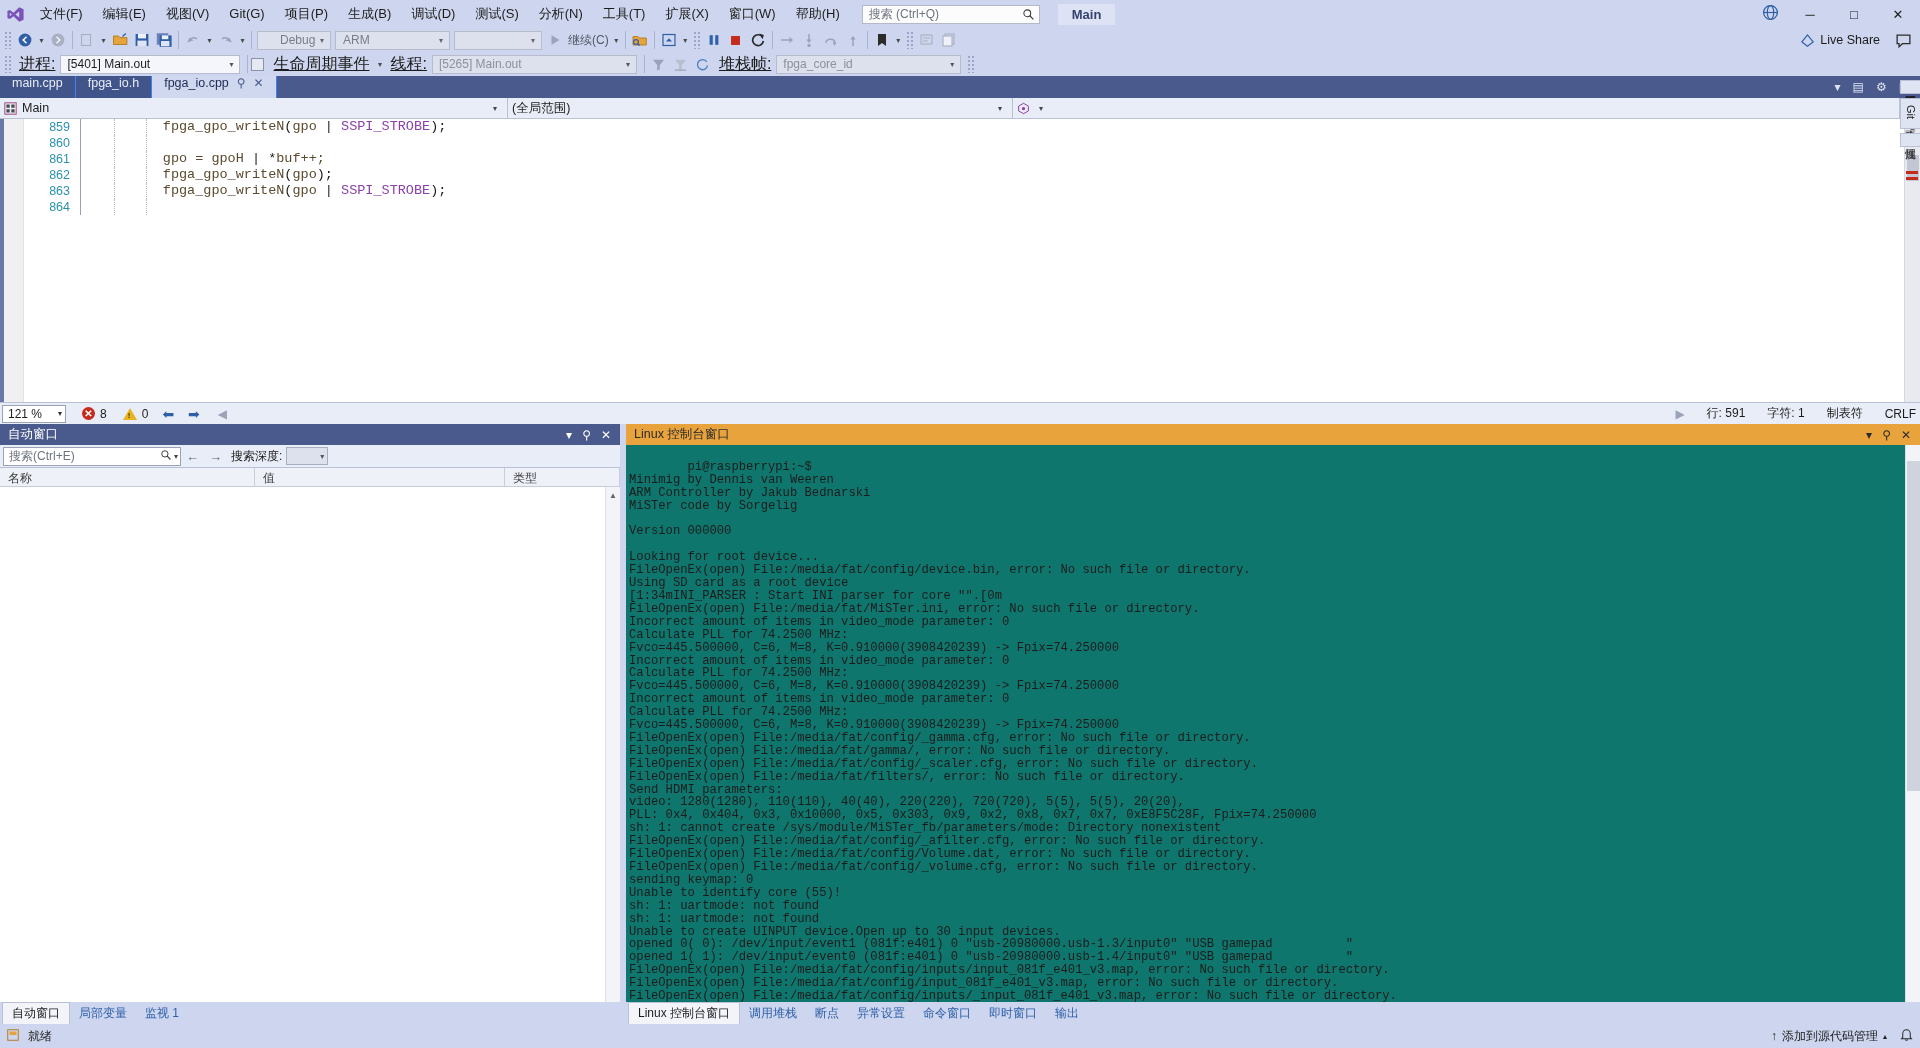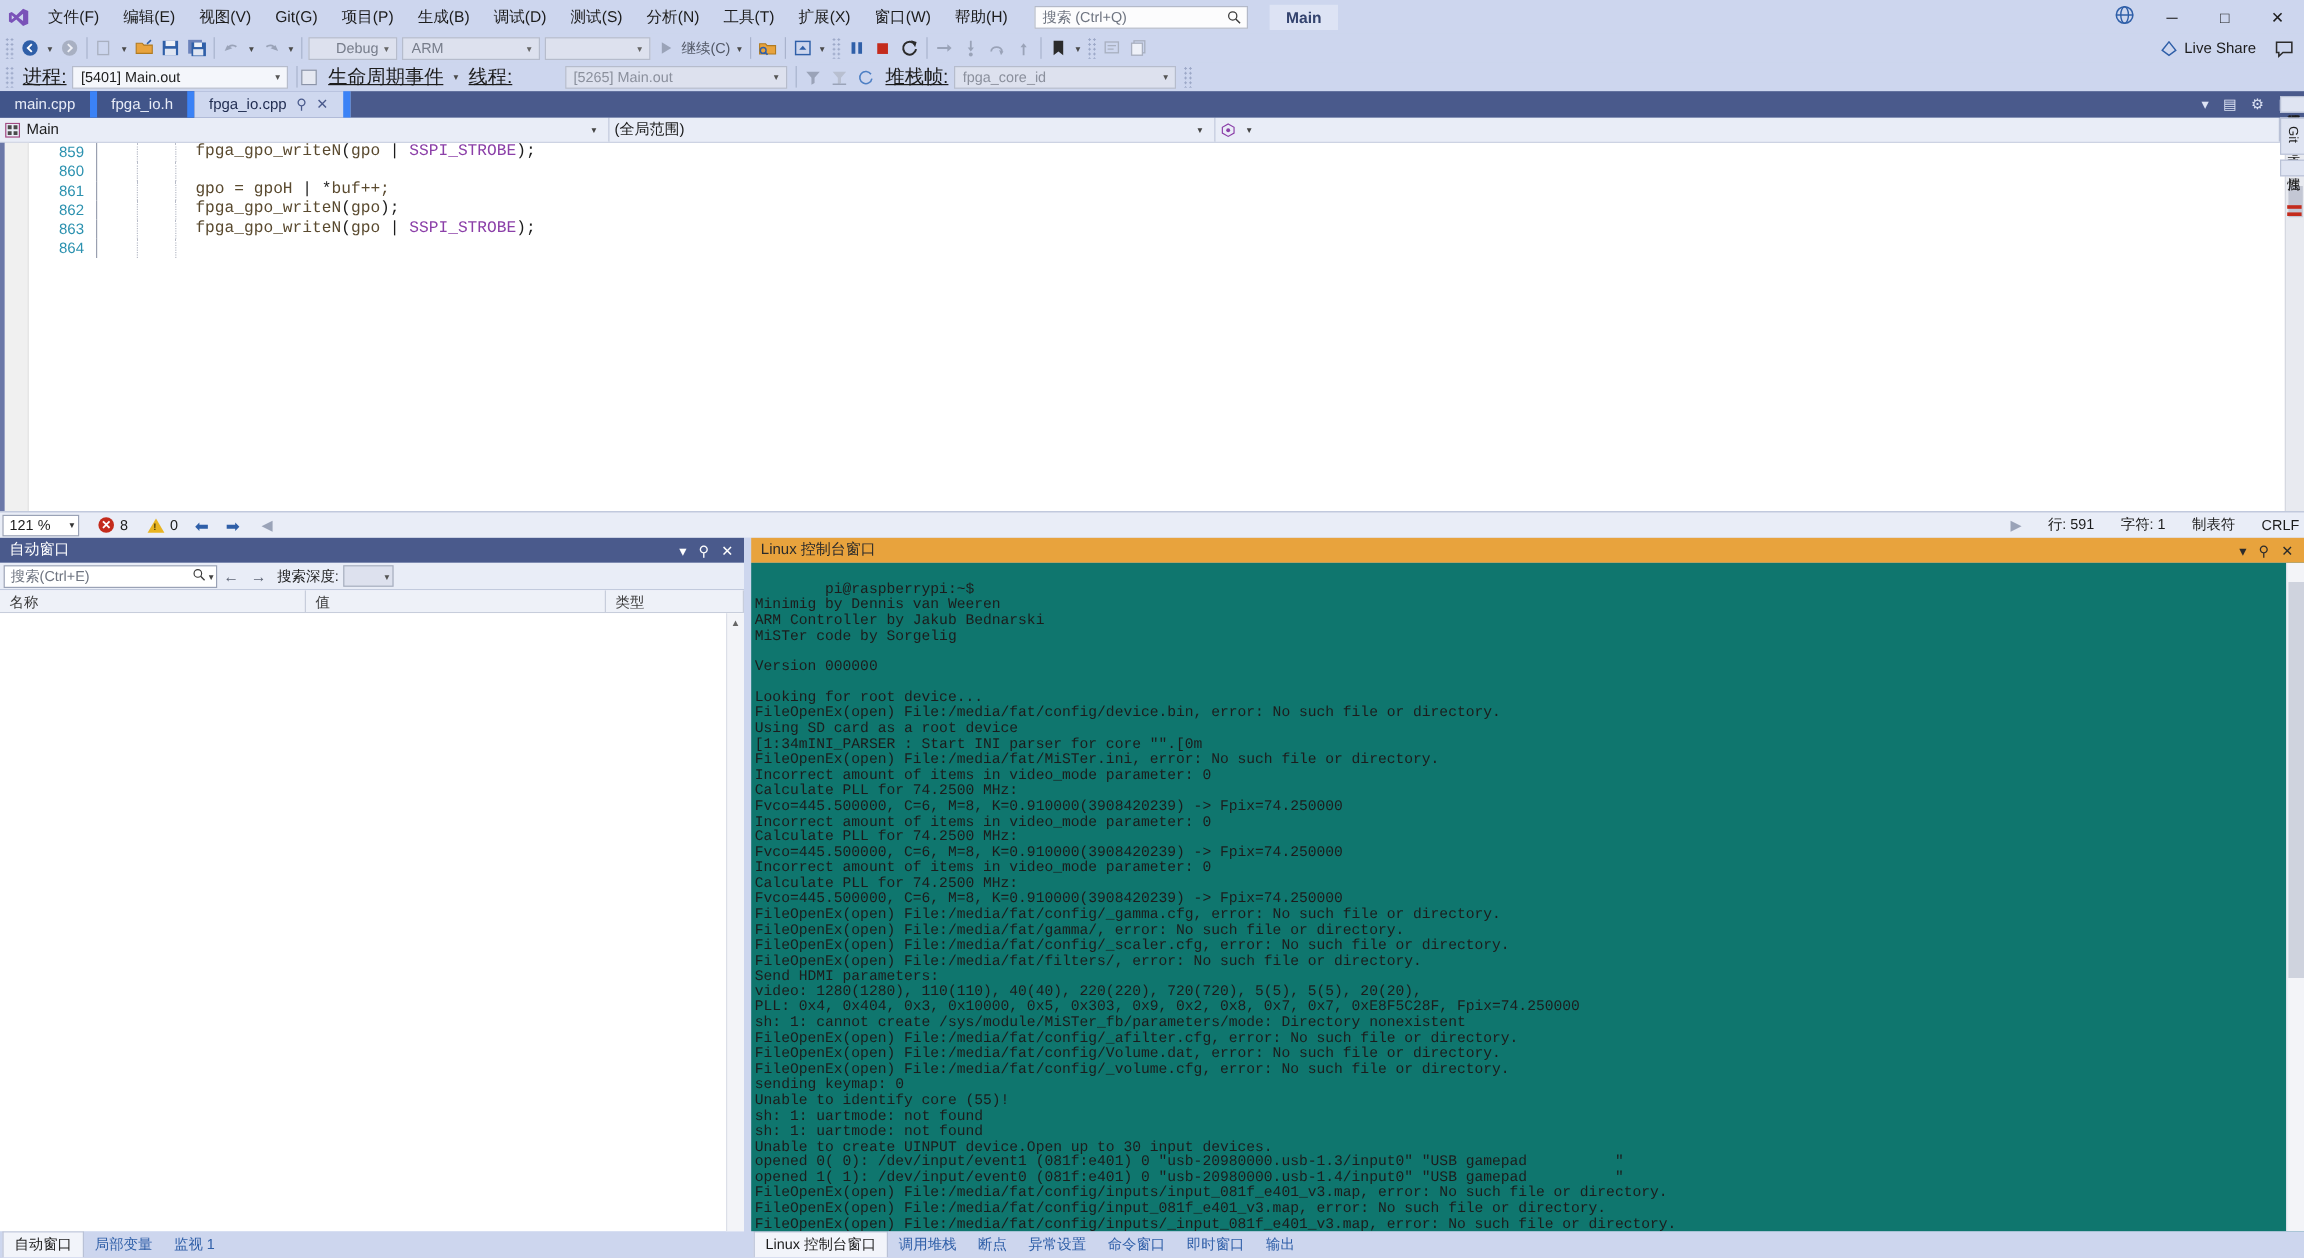--- a/index.html
+++ b/index.html
@@ -94,23 +94,23 @@
   .chk-box { width: 13px; height: 13px; border: 1px solid #8a93a8; background: #e6e9f2; margin-right: 4px;}
 
   
   .editor-wrap { flex: 1 1 auto; display: flex; flex-direction: column; min-height: 0; background: #cdd6ee;}
   .tabstrip {
     height: 22px; flex: 0 0 22px;
     background: #4a5a8c;
     display: flex; align-items: stretch; position: relative;
   }
   .tab {
-    display: flex; align-items: center; padding: 0 12px;
+    display: flex; padding: 0 12px;
     font-size: 12.5px; color: #e8ecf7; background: #41558a;
-    border-right: 6px solid #3b82f6; white-space: nowrap;
+    border-right: 1px solid #3b82f6; white-space: nowrap;
   }
   .tab.active { background: #cfd8ef; color: #1f2b50; }
   .tab .pin, .tab .x { margin-left: 8px; color: #4a5a8c; font-size: 12px; }
   .tabstrip-right { position: absolute; right: 0; top: 0; height: 22px; display: flex; align-items: center; gap: 4px; padding-right: 6px;}
   .tabstrip-right span { color: #dde3f4; font-size: 12px; padding: 0 4px;}
 
   .navbar {
     height: 21px; flex: 0 0 21px;
     background: #e9edf7;
     display: flex; align-items: stretch;
@@ -462,21 +462,21 @@
     <span class="t2-label">进程:</span>
     <div class="t2-combo" style="width:180px;">
       <span class="cval">[5401] Main.out</span>
       <span class="carr">▾</span>
     </div>
     <div class="tb-sep"></div>
     <div class="chk-box"></div>
     <span class="t2-label">生命周期事件</span>
     <span class="tb-caret">▾</span>
     <span class="t2-label">线程:</span>
-    <div class="t2-combo dim" style="width:185px;margin-left:39px;">
+    <div class="t2-combo dim" style="width:205px;">
       <span class="cval">[5265] Main.out</span>
       <span class="carr">▾</span>
     </div>
     <div class="tb-sep"></div>
     <div class="tb-btn">
       <svg width="15" height="15" viewBox="0 0 16 16">
           <path d="M2 3h12l-4.6 5.4V13l-2.8 1.6V8.4z" fill="#9aa3b8"></path>
         </svg>
     </div>
     <div class="tb-btn">
@@ -709,19 +709,43 @@
         <div class="btab blue">调用堆栈</div>
         <div class="btab blue">断点</div>
         <div class="btab blue">异常设置</div>
         <div class="btab blue">命令窗口</div>
         <div class="btab blue">即时窗口</div>
         <div class="btab blue">输出</div>
       </div>
     </div>
   </div>
 
+  <div class="statusbar">
+    <div class="sb-left">
+      <span>
+        <svg width="14" height="14" viewBox="0 0 16 16">
+            <rect x="2" y="2" width="12" height="12" fill="none" stroke="#b07a20" stroke-width="1.1"></rect>
+            <path d="M4 4h8v4H4z" fill="#e8a33d"></path>
+          </svg>
+      </span>
+      <span>就绪</span>
+    </div>
+    <div class="sb-right">
+      <div class="sb-chip">
+        <span>↑</span>
+        <span>添加到源代码管理</span>
+        <span style="font-size:8px;">▴</span>
+      </div>
+      <span>
+        <svg width="15" height="15" viewBox="0 0 16 16">
+            <path d="M4 11V7a4 4 0 0 1 8 0v4l1.3 1.6H2.7z" fill="none" stroke="#2b2b2b" stroke-width="1.1"></path>
+            <path d="M6.6 13.4a1.6 1.6 0 0 0 2.8 0" fill="none" stroke="#2b2b2b" stroke-width="1.1"></path>
+          </svg>
+      </span>
+    </div>
+  </div>
 </div>
 
 <div style="position:absolute;right:0;top:80px;width:20px;display:flex;flex-direction:column;align-items:center;gap:4px;">
   <div class="vtext" style="background:#dfe4f2;border:1px solid #b9c1d6;padding:6px 2px;font-size:11px;color:#1c1c1c;">解决方案资源管理器</div>
   <div class="vtext" style="background:#dfe4f2;border:1px solid #b9c1d6;padding:6px 2px;font-size:11px;color:#1c1c1c;">Git 更改</div>
   <div class="vtext" style="background:#dfe4f2;border:1px solid #b9c1d6;padding:6px 2px;font-size:11px;color:#1c1c1c;">属性</div>
 </div>
 
 </body></html>

